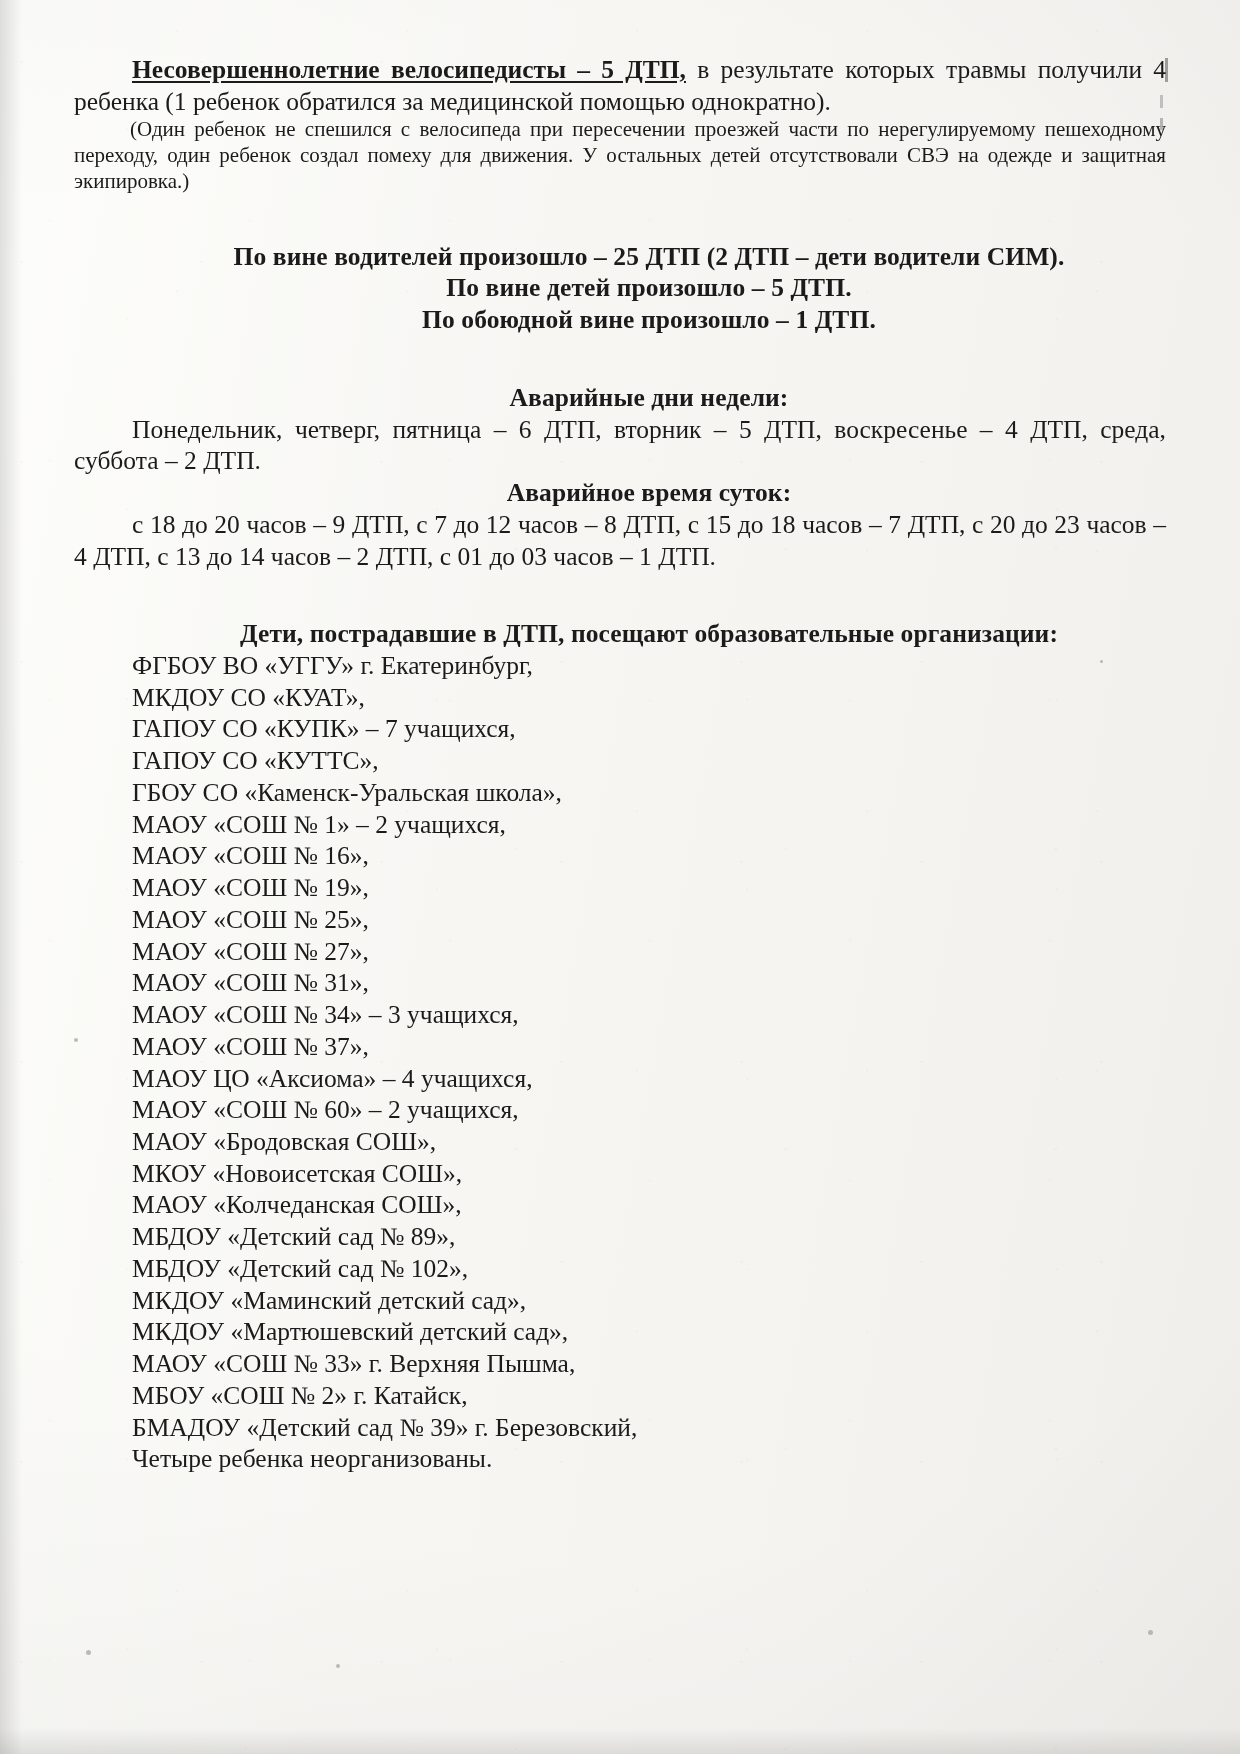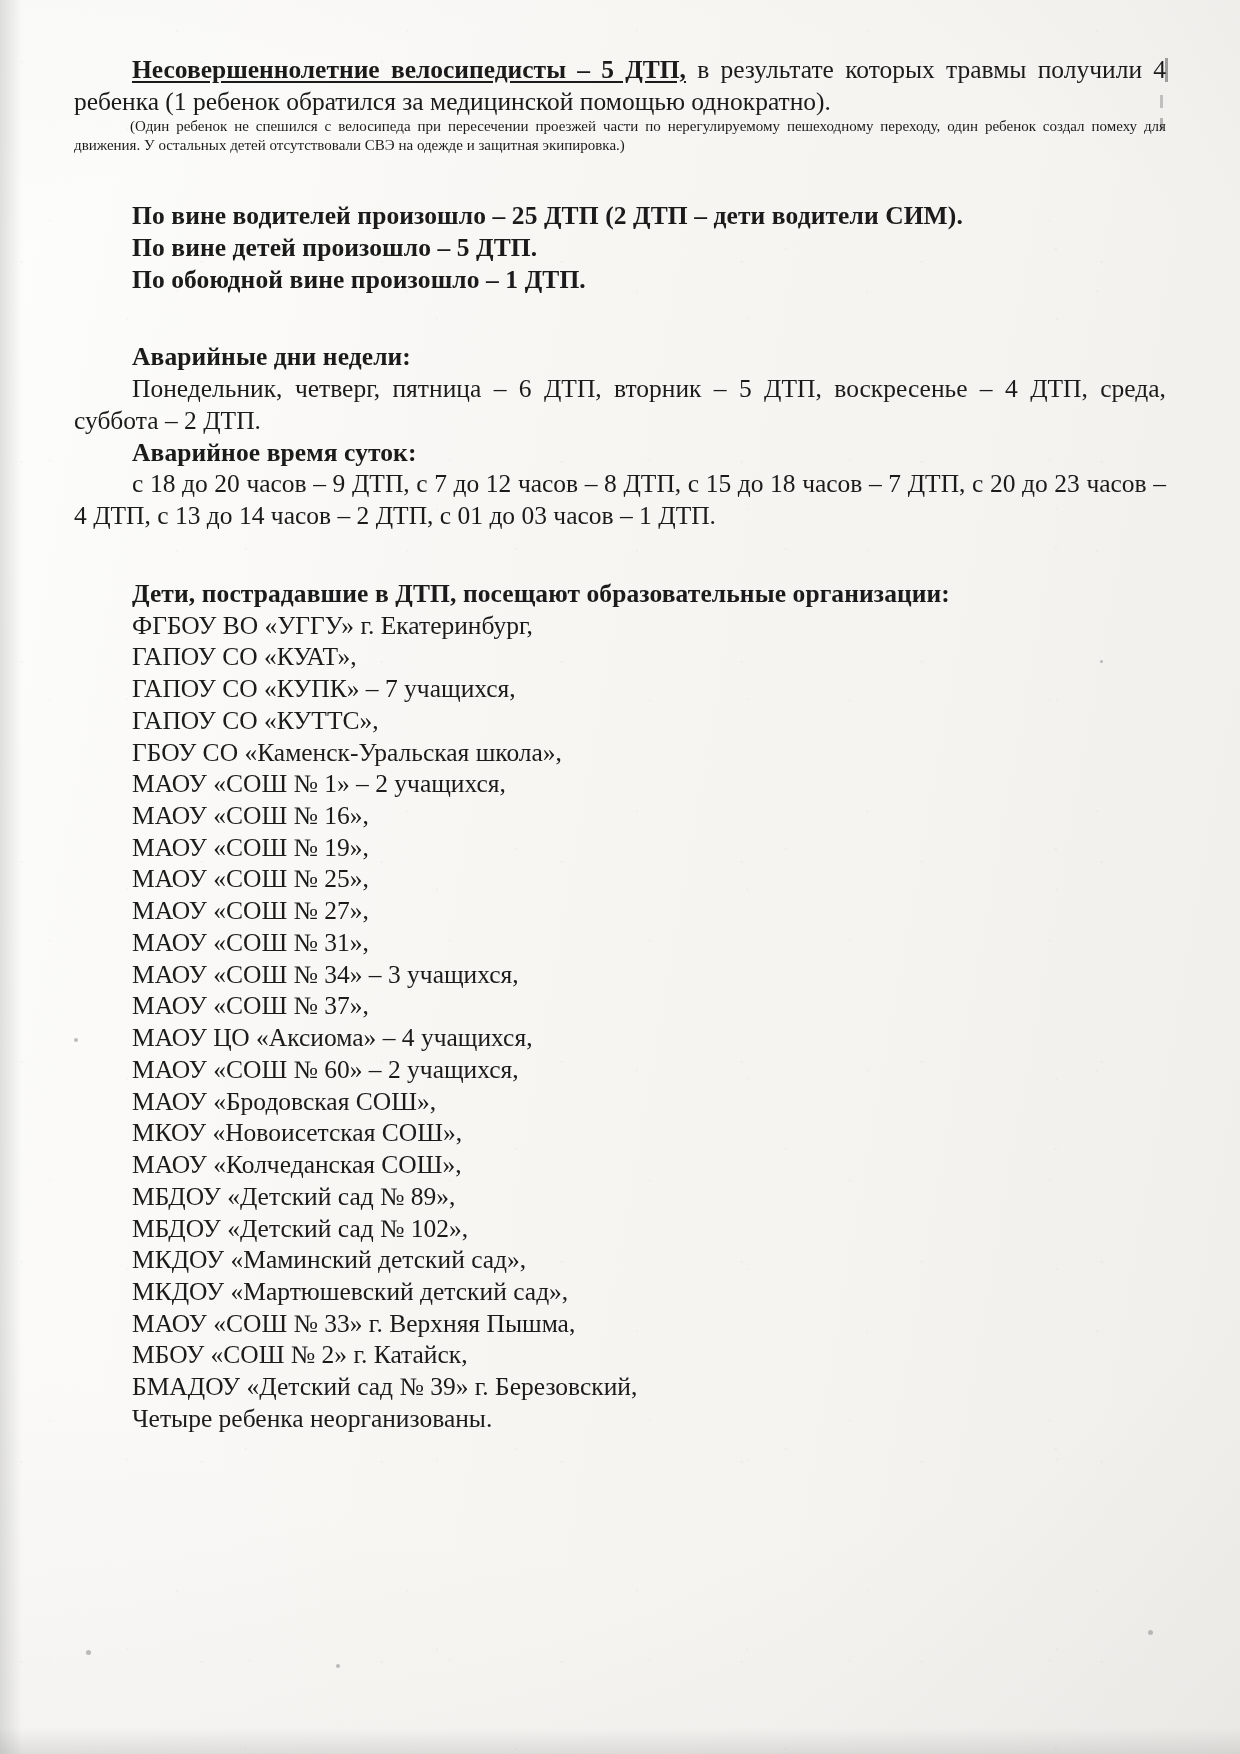--- a/index.html
+++ b/index.html
@@ -52,30 +52,31 @@
   .para-just {
     text-align: justify;
     text-indent: 58px;
   }
   .u-bold {
     font-weight: bold;
     text-decoration: underline;
     text-underline-offset: 3px;
   }
   .small-note {
-    font-size: 15px;
+    font-size: 21px;
     line-height: 1.225;
     text-align: justify;
     text-indent: 56px;
   }
   .gap-lg { height: 46px; }
   .block-bold {
     font-weight: bold;
     text-indent: 58px;
     letter-spacing: .1px;
+    text-align: center;
   }
   .list-line {
     text-indent: 58px;
     white-space: nowrap;
   }
   .mark-bar {
     position: absolute;
     background: #8e8e8e;
     pointer-events: none;
     opacity: .85;
@@ -137,21 +138,21 @@
 
     <p class="block-bold">Аварийное время суток:</p>
     <p class="para-just">с 18 до 20 часов – 9 ДТП, с 7 до 12 часов – 8 ДТП, с 15 до 18 часов – 7 ДТП, с 20 до 23 часов – 4 ДТП, с 13 до 14 часов – 2 ДТП, с 01 до 03 часов – 1 ДТП.</p>
 
     <div class="gap-lg"></div>
 
     <p class="block-bold">Дети, пострадавшие в ДТП, посещают образовательные организации:</p>
 
     <div>
       <p class="list-line">ФГБОУ ВО «УГГУ» г. Екатеринбург,</p>
-      <p class="list-line">ГАПОУ СО «КУАТ»,</p>
+      <p class="list-line">МКДОУ СО «КУАТ»,</p>
       <p class="list-line">ГАПОУ СО «КУПК» – 7 учащихся,</p>
       <p class="list-line">ГАПОУ СО «КУТТС»,</p>
       <p class="list-line">ГБОУ СО «Каменск-Уральская школа»,</p>
       <p class="list-line">МАОУ «СОШ № 1» – 2 учащихся,</p>
       <p class="list-line">МАОУ «СОШ № 16»,</p>
       <p class="list-line">МАОУ «СОШ № 19»,</p>
       <p class="list-line">МАОУ «СОШ № 25»,</p>
       <p class="list-line">МАОУ «СОШ № 27»,</p>
       <p class="list-line">МАОУ «СОШ № 31»,</p>
       <p class="list-line">МАОУ «СОШ № 34» – 3 учащихся,</p>

